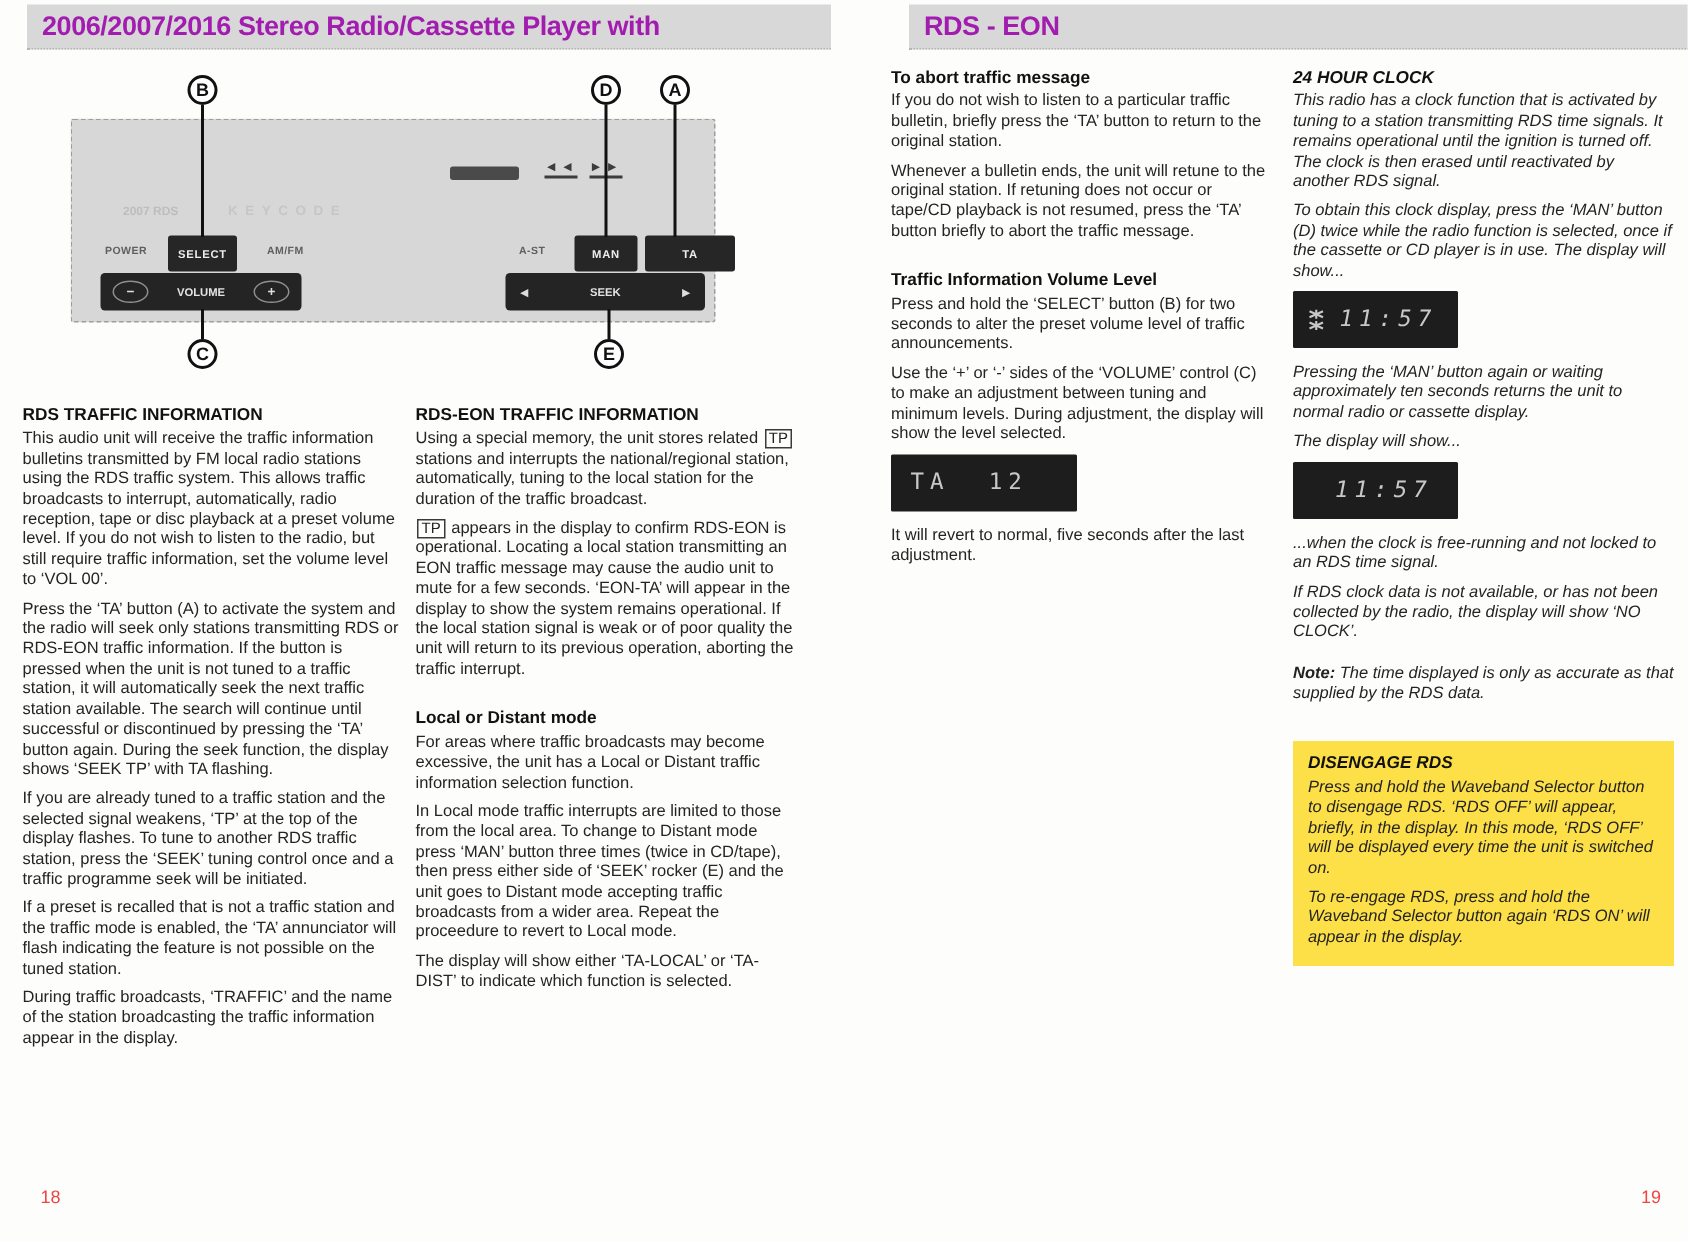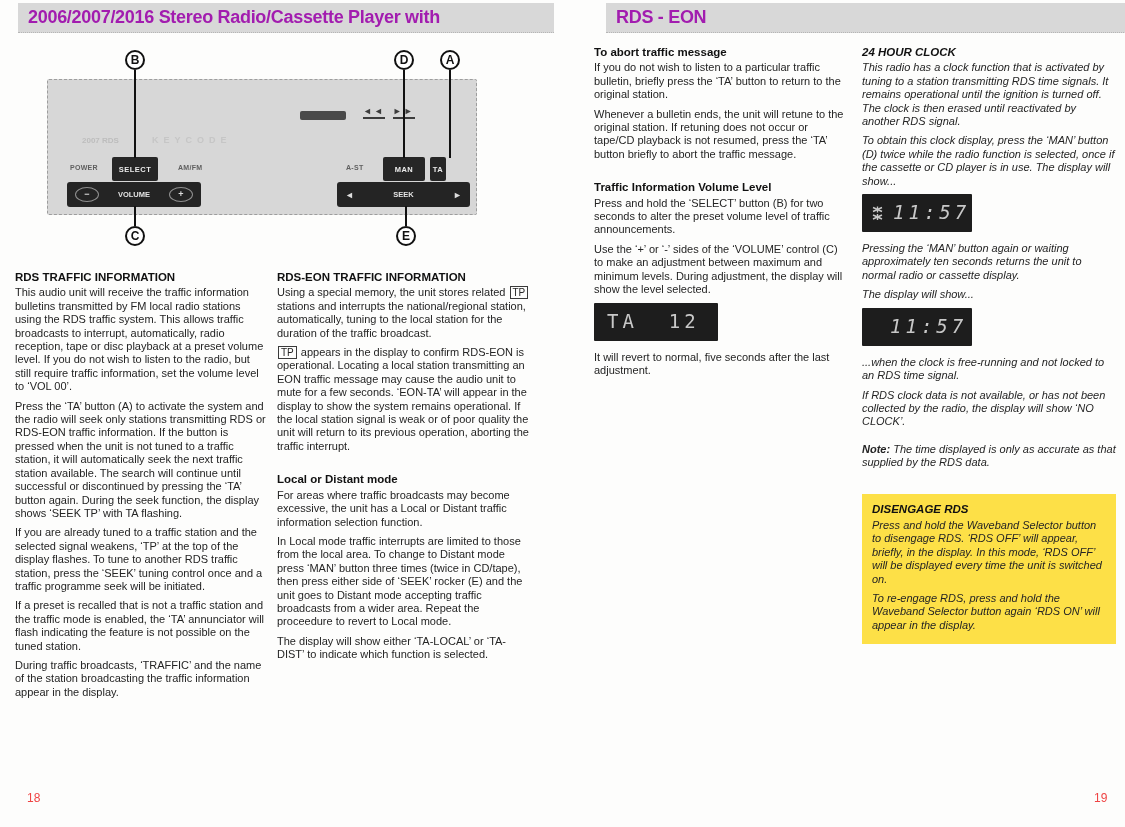--- a/index.html
+++ b/index.html
@@ -61,21 +61,21 @@
     display:inline-block;border:1px solid #3a3a3a;padding:0 2px;margin:0 1px;
     font-size:10px;line-height:11px;
   }
 
   
   .lcd{
     background:#1d1d1d;border-radius:1px;display:flex;align-items:center;
     margin:6px 0 10px 0;
   }
   .lcd-text{
-    font-family:"DejaVu Sans Mono",monospace;font-size:19px;color:#c8c8c8;
+    font-family:"DejaVu Sans Mono",monospace;font-size:15px;color:#c8c8c8;
     letter-spacing:4px;white-space:pre;
   }
   .lcd-ta{width:124px;height:38px;padding-left:13px;box-sizing:border-box;}
   .lcd-clock{width:110px;height:38px;padding-left:10px;box-sizing:border-box;}
   .lcd-clock.centered{padding-left:28px;}
   .lcd-icon{display:inline-flex;margin-right:10px;}
 
   
   .grey-box{
     background:#fde047;padding:9px 10px 12px 10px;margin-top:24px;box-sizing:border-box;width:100%;
@@ -103,21 +103,21 @@
   <div class="fp-tapeicons">
     <span>◄◄</span><span>►►</span>
   </div>
 
   <div class="fp-label" style="left:70px;top:124px;">POWER</div>
   <div class="fp-label" style="left:178px;top:124px;">AM/FM</div>
   <div class="fp-label" style="left:346px;top:124px;">A-ST</div>
 
   <div class="fp-btn" style="left:112px;top:117px;width:46px;height:24px;">SELECT</div>
   <div class="fp-btn" style="left:383px;top:117px;width:42px;height:24px;">MAN</div>
-  <div class="fp-btn" style="left:430px;top:117px;width:16px;height:24px;text-align:center;">TA</div>
+  <div class="fp-btn" style="left:430px;top:117px;width:60px;height:24px;text-align:center;">TA</div>
 
   <div class="fp-bar" style="left:67px;top:142px;width:134px;height:25px;">
     <span class="fp-oval">−</span>
     <span>VOLUME</span>
     <span class="fp-oval">+</span>
   </div>
 
   <div class="fp-bar" style="left:337px;top:142px;width:133px;height:25px;">
     <span class="fp-arrow">◄</span>
     <span>SEEK</span>
@@ -156,21 +156,21 @@
   <p>The display will show either ‘TA-LOCAL’ or ‘TA-DIST’ to indicate which function is selected.</p>
 </div>
 
 <div class="col" style="left:594px;top:46px;width:252px;">
   <h3>To abort traffic message</h3>
   <p>If you do not wish to listen to a particular traffic bulletin, briefly press the ‘TA’ button to return to the original station.</p>
   <p>Whenever a bulletin ends, the unit will retune to the original station. If retuning does not occur or tape/CD playback is not resumed, press the ‘TA’ button briefly to abort the traffic message.</p>
 
   <h3 class="gap-above">Traffic Information Volume Level</h3>
   <p>Press and hold the ‘SELECT’ button (B) for two seconds to alter the preset volume level of traffic announcements.</p>
-  <p>Use the ‘+’ or ‘-’ sides of the ‘VOLUME’ control (C) to make an adjustment between maximum and minimum levels. During adjustment, the display will show the level selected.</p>
+  <p>Use the ‘+’ or ‘-’ sides of the ‘VOLUME’ control (C) to make an adjustment between tuning and minimum levels. During adjustment, the display will show the level selected.</p>
   <div class="lcd lcd-ta">
     <span class="lcd-text">TA  12</span>
   </div>
   <p>It will revert to normal, five seconds after the last adjustment.</p>
 </div>
 
 <div class="col" style="left:862px;top:46px;width:254px;font-style:italic;">
   <h3>24 HOUR CLOCK</h3>
   <p>This radio has a clock function that is activated by tuning to a station transmitting RDS time signals. It remains operational until the ignition is turned off. The clock is then erased until reactivated by another RDS signal.</p>
   <p>To obtain this clock display, press the ‘MAN’ button (D) twice while the radio function is selected, once if the cassette or CD player is in use. The display will show...</p>

